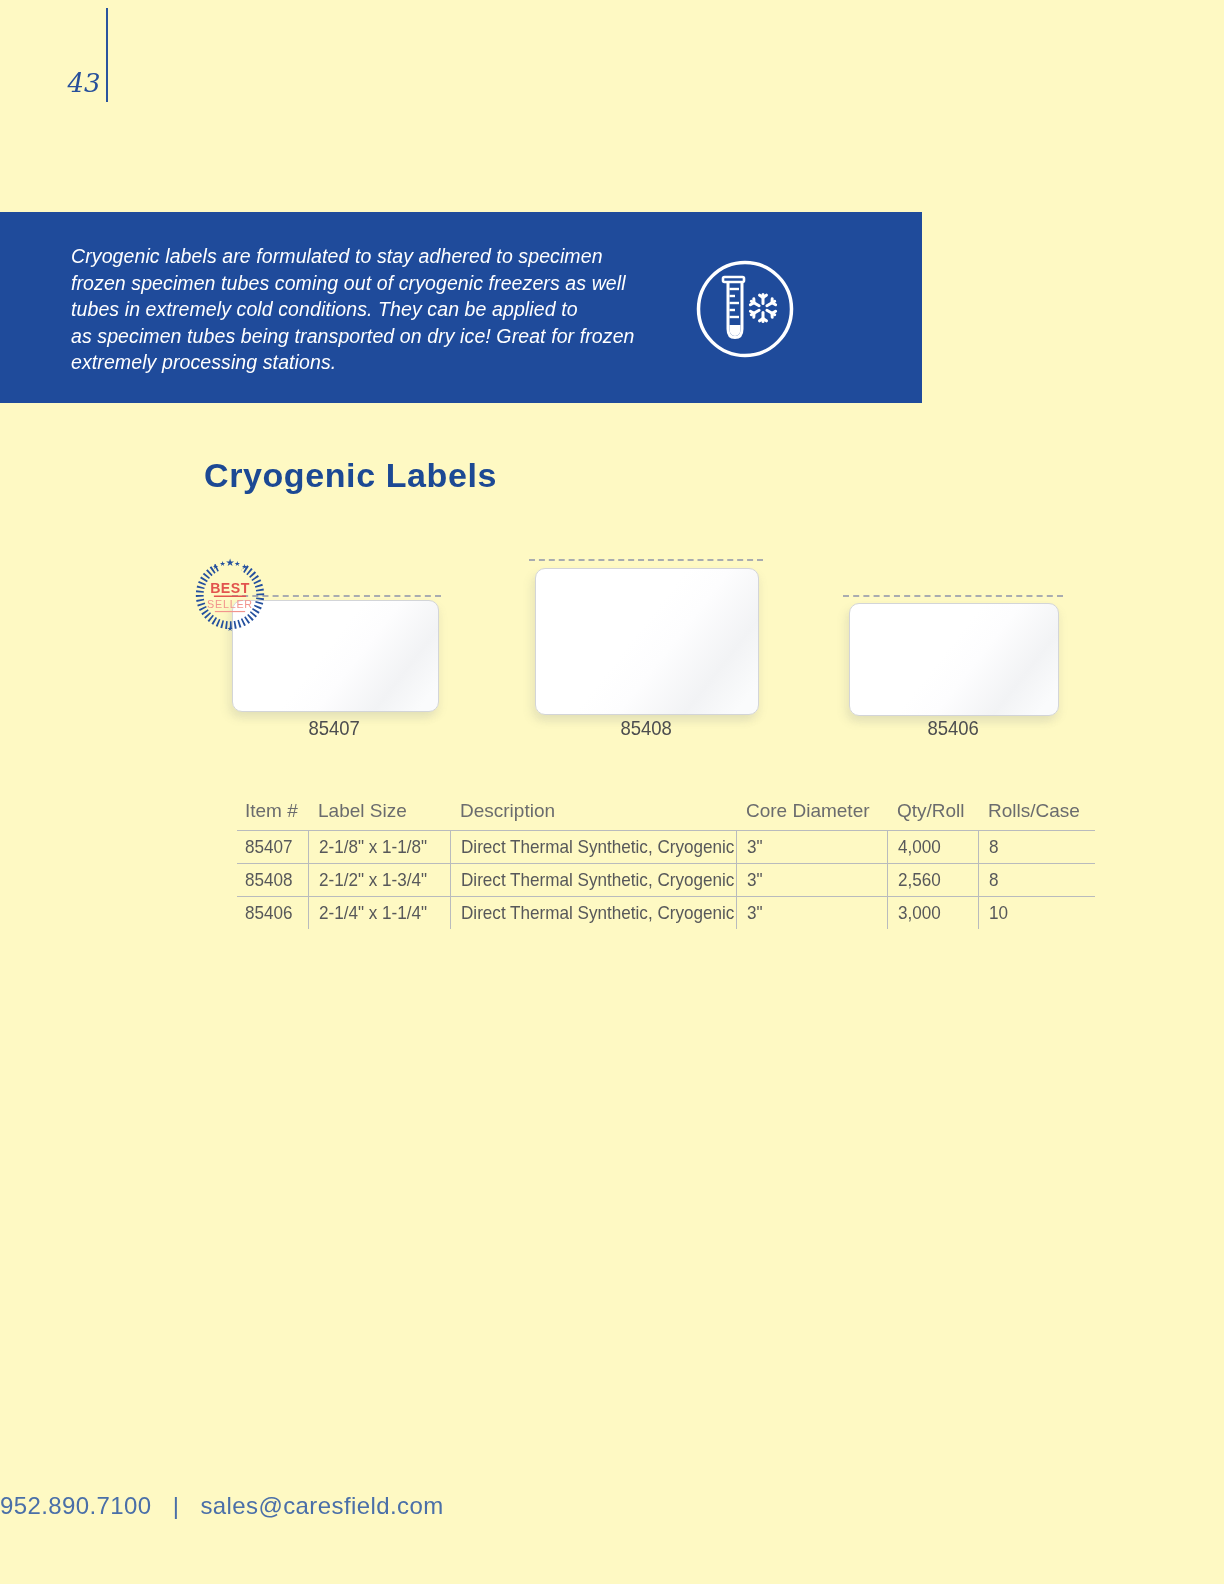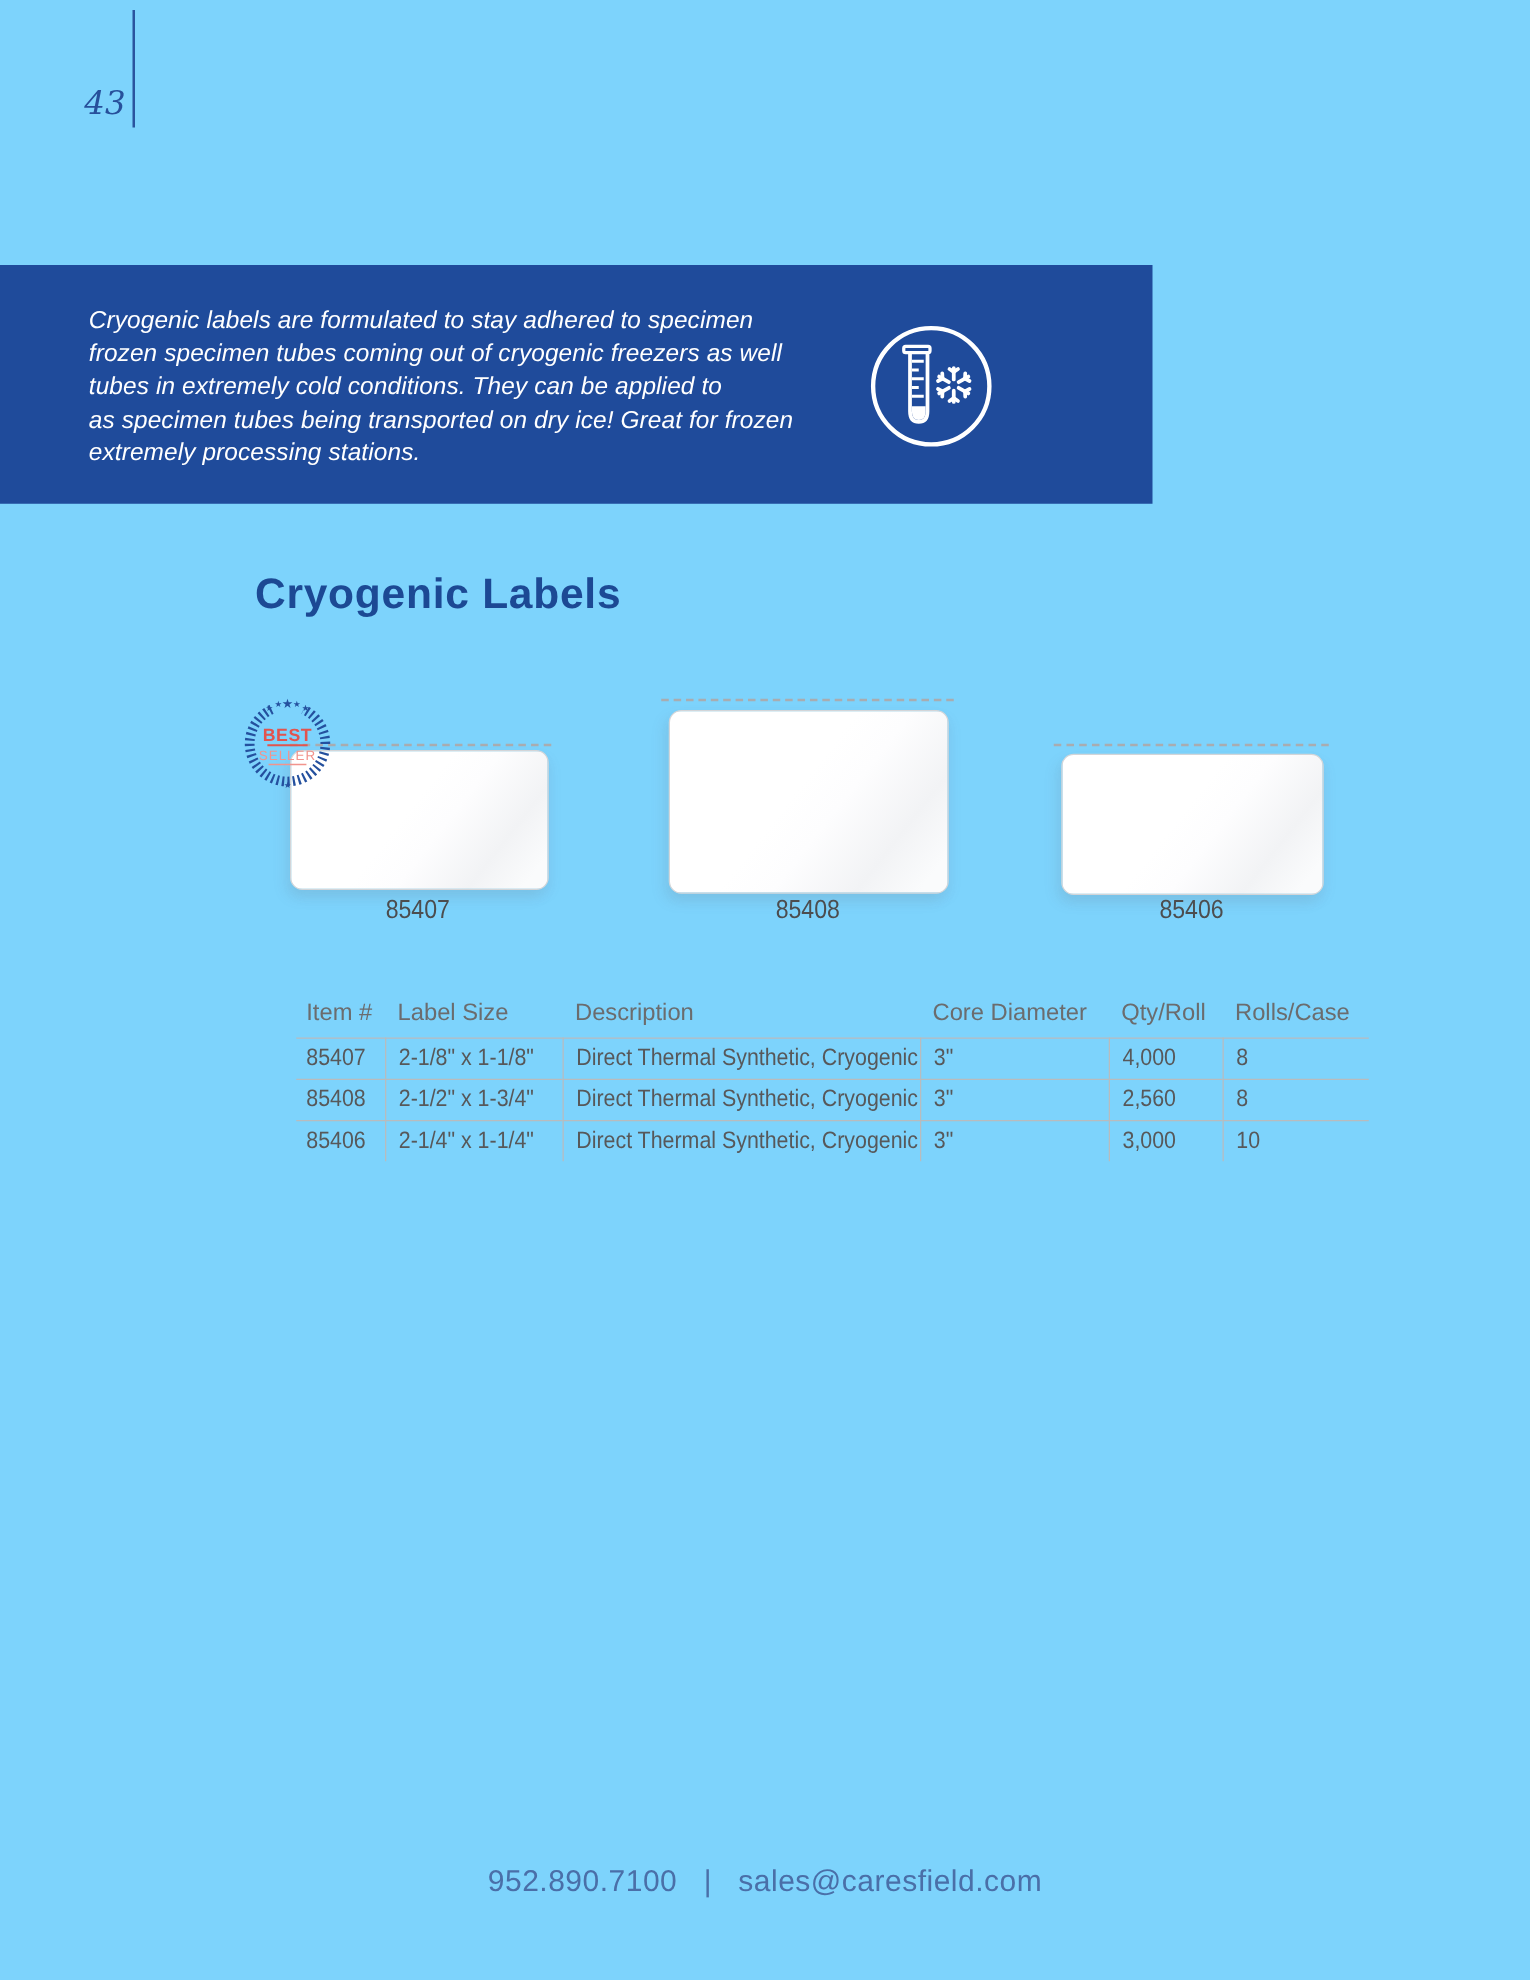--- a/index.html
+++ b/index.html
@@ -1,18 +1,18 @@
 <!DOCTYPE html>
 <html><head>
 <meta charset="utf-8">
 <style>
   html,body{margin:0;padding:0;background:#e8e8e8;}
   .page{
     position:relative; width:1224px; height:1584px; margin:0 auto;
-    background:#7dd3fc; overflow:hidden;
+    background:#fef9c3; overflow:hidden;
     font-family:"Liberation Sans", sans-serif;
   }
   
   .page-num{
     position:absolute; left:66px; top:68px; width:36px;
     font-family:"DejaVu Serif", serif; font-style:italic;
     font-size:26px; color:#27509b; text-align:center;
   }
   .head-rule{
     position:absolute; left:106px; top:8px; width:2px; height:94px;
@@ -75,21 +75,21 @@
   .td{
     height:32px; line-height:32px; font-size:19px; color:#57585a;
     border-top:1px solid #b9bbbd; padding-left:10px; white-space:nowrap;
   }
   .td.first{ padding-left:8px; }
   .td.vline{ border-left:1px solid #b9bbbd; }
 
   
   .footer{
     position:absolute; left:0; top:1492px; width:1224px;
-    text-align:center; font-size:24px; color:#4a6fa8; letter-spacing:0.4px;
+    font-size:24px; color:#4a6fa8; letter-spacing:0.4px;
   }
   .footer .sep{ margin:0 14px; color:#4a6fa8; }
 </style>
 </head>
 <body>
 
 <div class="page">
 
   <div class="page-num">43</div>
   <div class="head-rule"></div>

